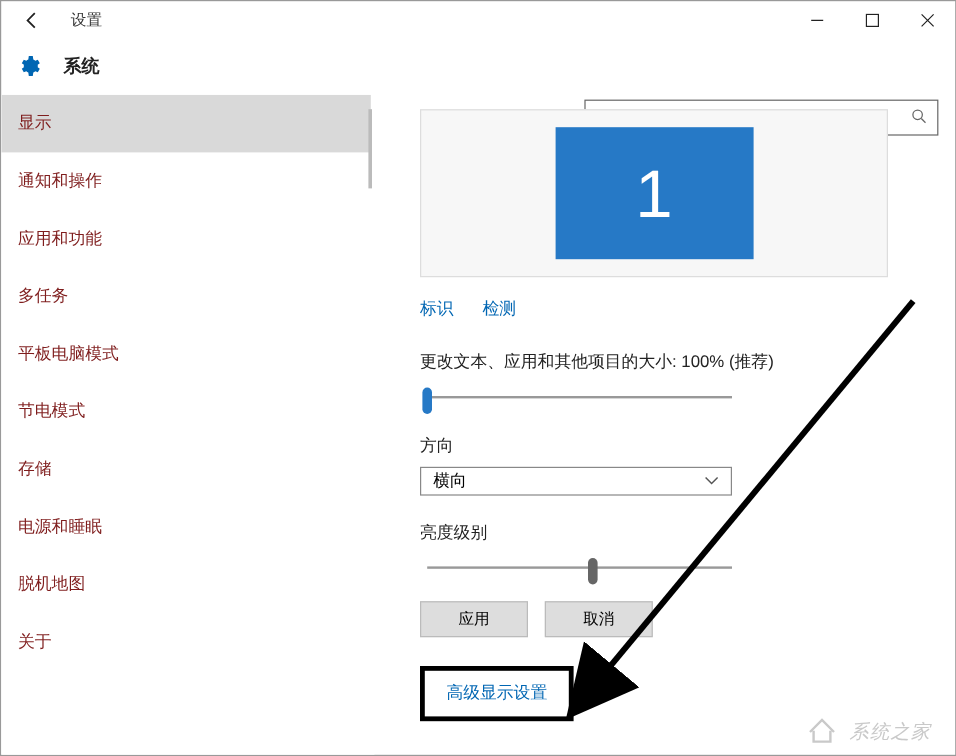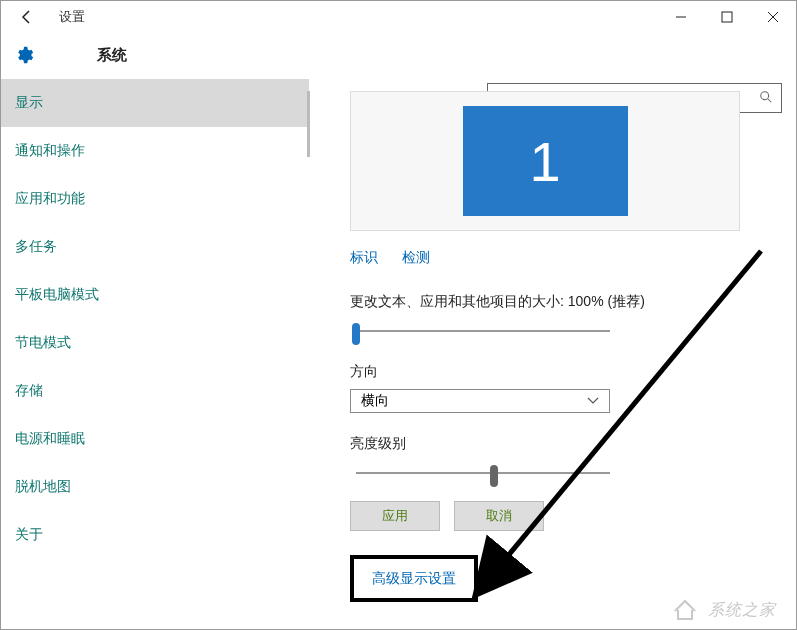--- a/index.html
+++ b/index.html
@@ -2,46 +2,46 @@
 <html><head>
   <meta charset="utf-8">
   <style>
     * { margin: 0; padding: 0; box-sizing: border-box; font-family: "Microsoft YaHei", "Segoe UI", sans-serif; }
     body { width: 797px; height: 630px; background: #fff; overflow: hidden; position: relative; border: 1px solid #999; }
     .titlebar { height: 32px; display: flex; align-items: center; padding-left: 12px; }
     .back-btn { width: 28px; height: 28px; display:flex; align-items:center; justify-content:center; font-size: 18px; color:#222; }
     .title-text { margin-left: 18px; font-size: 13px; color:#333; }
     .win-controls { position:absolute; right:0; top:0; height:32px; display:flex; }
     .win-btn { width:46px; height:32px; display:flex; align-items:center; justify-content:center; font-size:12px; }
-    .header-row { height: 44px; display:flex; align-items:center; padding-left: 12px; gap: 44px; }
+    .header-row { height: 44px; display:flex; align-items:center; padding-left: 12px; }
     .gear-icon { width:22px; height:22px; display:flex; align-items:center; justify-content:center; }
     .page-title { margin-left: 18px; font-size: 15px; font-weight:600; color:#222; }
     .search-box { position:absolute; right:14px; top:42px; width:295px; height:30px; border:1px solid #666; display:flex; align-items:center; padding:0 8px;margin-top:40px; }
     .search-box input { flex:1; border:none; outline:none; font-size:13px; background:transparent; }
     .search-icon { font-size:14px; color:#555; }
     .content { position:absolute; top:78px; left:0; right:0; bottom:0; display:flex; }
     .sidebar { width:311px; height:100%; overflow:hidden; background:#fff; position:relative; }
     .sidebar-inner { width:308px; }
-    .sidebar-item { height:48px; display:flex; align-items:center; padding-left:14px; font-size:14px; color:#0f766e; cursor:pointer; }
+    .sidebar-item { height:48px; display:flex; align-items:center; padding-left:14px; font-size:14px; color:#7f1d1d; cursor:pointer; }
     .sidebar-item.selected { background:#d9d9d9; }
     .sidebar::after { content:""; position:absolute; right:2px; top:12px; width:3px; height:66px; background:#bbb; }
     .main { flex:1; position:relative; padding: 12px 24px 0 38px; }
     .display-preview { margin-left:0; margin-top:0; width:390px; height:140px; background:#f7f7f7; border:1px solid #ddd; display:flex; align-items:center; justify-content:center; }
     .monitor-tile { width:165px; height:110px; background:#2679c6; color:#fff; display:flex; align-items:center; justify-content:center; font-size:56px; font-weight:300; }
     .links-row { margin-top:18px; display:flex; gap:24px; font-size:14px; }
     .link { color:#0066b3; cursor:pointer; }
     .scale-label { margin-top:26px; font-size:14px; color:#222; }
     .slider-row { margin-top:10px; position:relative; height:20px; width:260px; }
     .slider-track { position:absolute; top:9px; left:6px; right:0; height:2px; background:#999; }
     .slider-thumb { position:absolute; top:2px; width:8px; height:22px; background:#2679c6; border-radius:4px; }
     .section-label { margin-top:22px; font-size:14px; color:#222; }
     .dropdown { margin-top:8px; width:260px; height:24px; border:1px solid #888; display:flex; align-items:center; padding:0 10px; font-size:14px; position:relative; }
     .dropdown-chevron { position:absolute; right:10px; font-size:12px; color:#444; }
     .btn-row { margin-top:18px; display:flex; gap:14px; }
-    .btn { width:90px; height:30px; border:1px solid #bbb; background:#ddd; color:#4d7c0f; display:flex; align-items:center; justify-content:center; font-size:13px; }
+    .btn { width:90px; height:30px; border:1px solid #bbb; background:#ddd; color:#000000; display:flex; align-items:center; justify-content:center; font-size:13px; }
     .adv-link-box { margin-top:24px; display:inline-block; border:4px solid #000; padding:10px 18px; }
     .adv-link { color:#0066b3; font-size:14px; cursor:pointer; }
     .main-scroll::after { content:""; position:absolute; right:-18px; top:2px; width:3px; height:70px; background:#bbb; }
     .arrow-svg { position:absolute; pointer-events:none; }
     .watermark { position:absolute; right:20px; bottom:4px; font-size:16px; color:#c9c9c9; font-style:italic; letter-spacing:1px; }
     .watermark .house { display:inline-block; vertical-align:middle; margin-right:4px; }
   </style>
 </head>
 <body>
 

